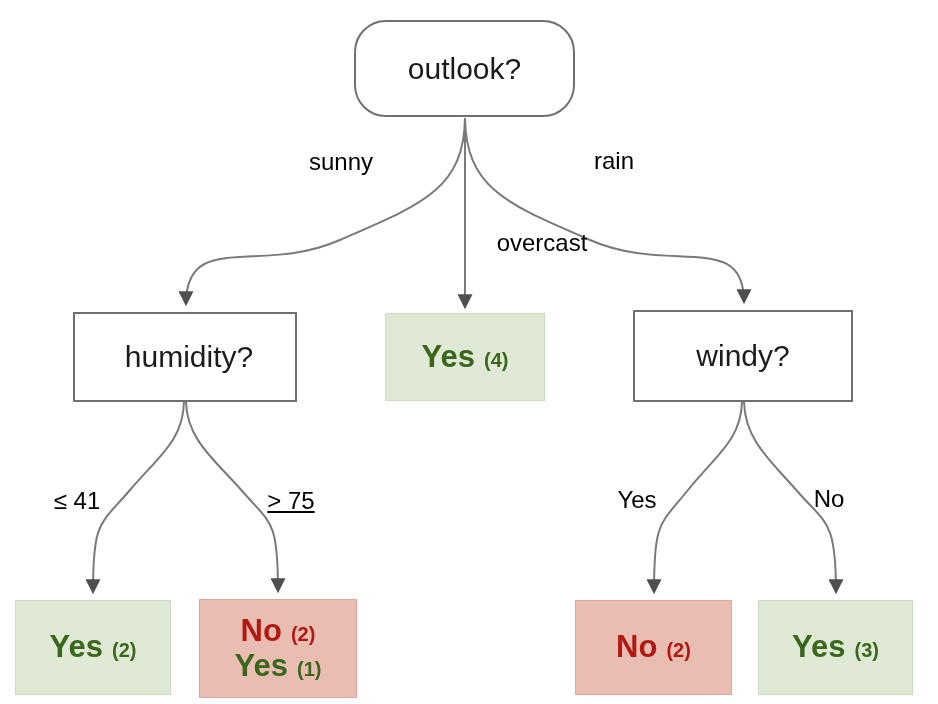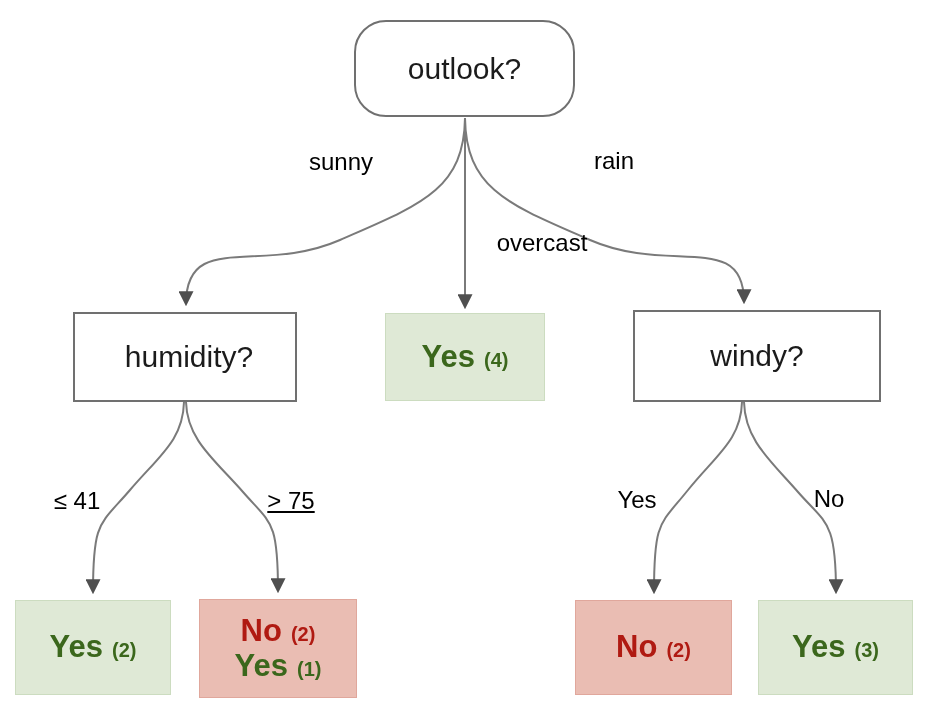--- a/index.html
+++ b/index.html
@@ -71,21 +71,21 @@
   </svg>
 
   <div class="node" style="left:354px;top:20px;width:221px;height:97px;border-radius:32px;">
     <span>outlook?</span>
   </div>
 
   <div class="node" style="left:73px;top:312px;width:224px;height:90px;padding-left:8px;">
     <span>humidity?</span>
   </div>
 
-  <div class="node" style="left:633px;top:310px;width:248px;height:92px;">
+  <div class="node" style="left:633px;top:310px;width:220px;height:92px;">
     <span>windy?</span>
   </div>
 
   <div class="edge-label" style="left:341px;top:148px;">sunny</div>
   <div class="edge-label" style="left:570px;top:147px;margin-left:44px;">rain</div>
   <div class="edge-label" style="left:524px;top:229px;margin-left:18px;">overcast</div>
   <div class="edge-label" style="left:77px;top:487px;">≤ 41</div>
   <div class="edge-label" style="left:291px;top:487px;text-decoration:underline;">&gt; 75</div>
   <div class="edge-label" style="left:637px;top:486px;">Yes</div>
   <div class="edge-label" style="left:829px;top:485px;">No</div>

